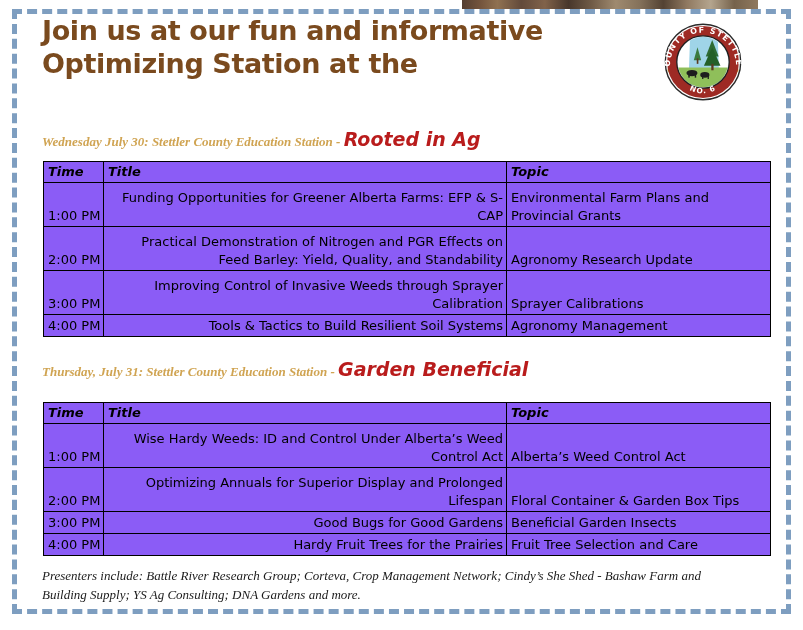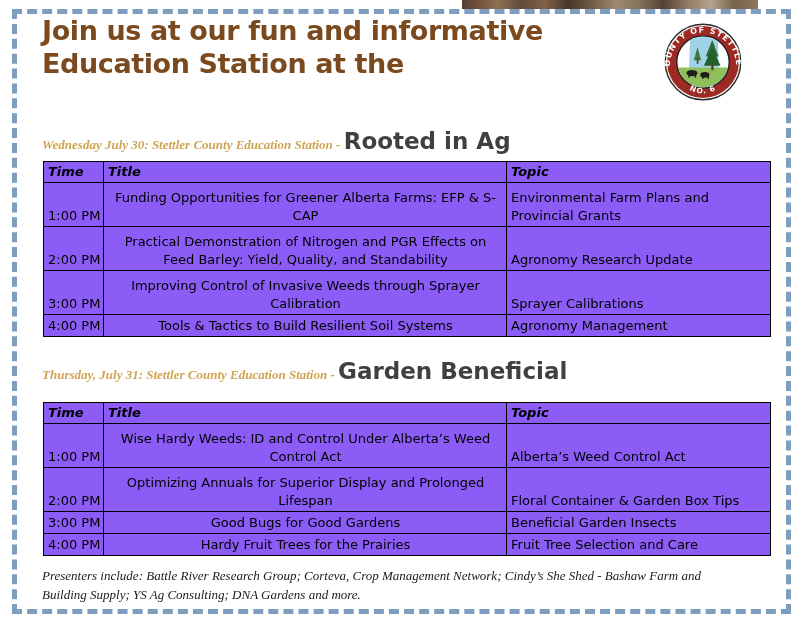--- a/index.html
+++ b/index.html
@@ -83,23 +83,24 @@
     white-space: nowrap;
     font-family: "Liberation Serif", serif;
   }
   .day-heading .day-date {
     color: #d0a452;
     font-style: italic;
     font-weight: bold;
     font-size: 13px;
   }
   .day-heading .day-theme {
-    color: #404040;
+    color: #b91c1c;
+    font-style: italic;
     font-weight: bold;
-    font-size: 23px;
+    font-size: 19px;
     font-family: "DejaVu Sans", sans-serif;
   }
   #day1-heading { left: 42px; top: 128px; }
   #day2-heading { left: 42px; top: 358px; }
 
   
   .sched-table {
     position: absolute;
     border-collapse: collapse;
     width: 727px;
@@ -128,21 +129,21 @@
   }
   .col-time { width: 60px; }
   .col-title { width: 403px; }
   .col-topic { width: 264px; }
 
   td.cell-time {
     text-align: left;
     padding-right: 8px;
     white-space: nowrap;
   }
-  td.cell-title { text-align: center; margin-left: 43px; }
+  td.cell-title { text-align: right; margin-left: 43px; }
   td.cell-topic { text-align: left; }
 
   tr.row-tall td { height: 44px; }
   tr.row-short td { height: 22px; }
 
   
   #footer-note {
     position: absolute;
     left: 42px;
     top: 566px;
@@ -157,21 +158,21 @@
 </head>
 <body>
 
 <div id="photo-strip"></div>
 <div id="page-frame"></div>
 
 <div id="content">
 
   <div id="header-block">
     <div class="title-line">Join us at our fun and informative</div>
-    <div class="title-line">Education Station at the</div>
+    <div class="title-line">Optimizing Station at the</div>
   </div>
 
   <div id="county-seal">
     <svg viewBox="0 0 100 100" width="92" height="92" aria-hidden="true">
       <defs>
         <path id="arcTop" d="M 14,54 A 36,36 0 0 1 86,54" fill="none"></path>
         <path id="arcBot" d="M 20,54 A 30,30 0 0 0 80,54" fill="none"></path>
       </defs>
       <circle cx="50" cy="50" r="48" fill="#ffffff"></circle>
 

